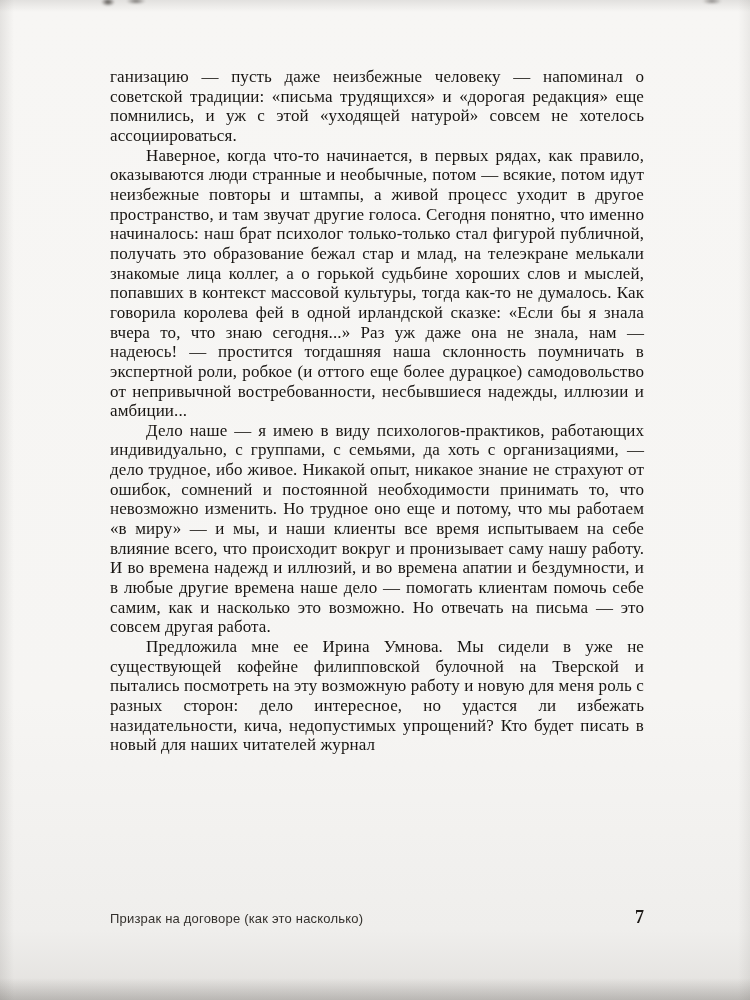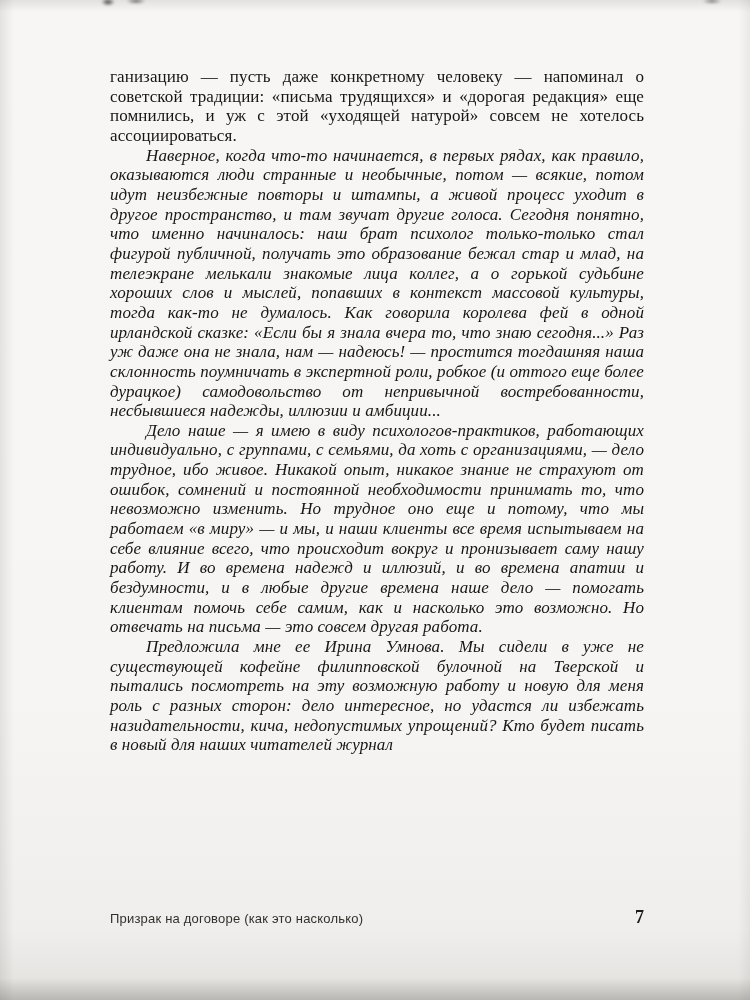--- a/index.html
+++ b/index.html
@@ -63,21 +63,20 @@
     font-size: 17px;
     line-height: 19.65px;
     text-align: justify;
     letter-spacing: 0.1px;
   }
   .text-block p {
     margin: 0;
   }
   .text-block p.indent {
     text-indent: 36px;
-    font-style: italic;
   }
   .page-footer {
     position: absolute;
     left: 110px;
     width: 534px;
     top: 907px;
     display: flex;
     justify-content: space-between;
     align-items: baseline;
     color: #2a2724;
@@ -98,21 +97,21 @@
 </head>
 <body>
 
 <div class="viewport">
   <div class="scan-page">
 
     <div class="scan-artifact-tl"></div>
     <div class="scan-artifact-tr"></div>
 
     <div class="text-block">
-      <p>ганизацию — пусть даже конкретному человеку — напоминал о советской традиции: «письма трудящихся» и «дорогая редакция» еще помнились, и уж с этой «уходящей натурой» совсем не хотелось ассоциироваться.</p>
+      <p>ганизацию — пусть даже неизбежные человеку — напоминал о советской традиции: «письма трудящихся» и «дорогая редакция» еще помнились, и уж с этой «уходящей натурой» совсем не хотелось ассоциироваться.</p>
       <p class="indent">Наверное, когда что-то начинается, в первых рядах, как правило, оказываются люди странные и необычные, потом — всякие, потом идут неизбежные повторы и штампы, а живой процесс уходит в другое пространство, и там звучат другие голоса. Сегодня понятно, что именно начиналось: наш брат психолог только-только стал фигурой публичной, получать это образование бежал стар и млад, на телеэкране мелькали знакомые лица коллег, а о горькой судьбине хороших слов и мыслей, попавших в контекст массовой культуры, тогда как-то не думалось. Как говорила королева фей в одной ирландской сказке: «Если бы я знала вчера то, что знаю сегодня...» Раз уж даже она не знала, нам — надеюсь! — простится тогдашняя наша склонность поумничать в экспертной роли, робкое (и оттого еще более дурацкое) самодовольство от непривычной востребованности, несбывшиеся надежды, иллюзии и амбиции...</p>
       <p class="indent">Дело наше — я имею в виду психологов-практиков, работающих индивидуально, с группами, с семьями, да хоть с организациями, — дело трудное, ибо живое. Никакой опыт, никакое знание не страхуют от ошибок, сомнений и постоянной необходимости принимать то, что невозможно изменить. Но трудное оно еще и потому, что мы работаем «в миру» — и мы, и наши клиенты все время испытываем на себе влияние всего, что происходит вокруг и пронизывает саму нашу работу. И во времена надежд и иллюзий, и во времена апатии и бездумности, и в любые другие времена наше дело — помогать клиентам помочь себе самим, как и насколько это возможно. Но отвечать на письма — это совсем другая работа.</p>
       <p class="indent">Предложила мне ее Ирина Умнова. Мы сидели в уже не существующей кофейне филипповской булочной на Тверской и пытались посмотреть на эту возможную работу и новую для меня роль с разных сторон: дело интересное, но удастся ли избежать назидательности, кича, недопустимых упрощений? Кто будет писать в новый для наших читателей журнал</p>
     </div>
 
     <div class="page-footer">
       <span class="running-title">Призрак на договоре (как это насколько)</span>
       <span class="page-number">7</span>
     </div>
 

